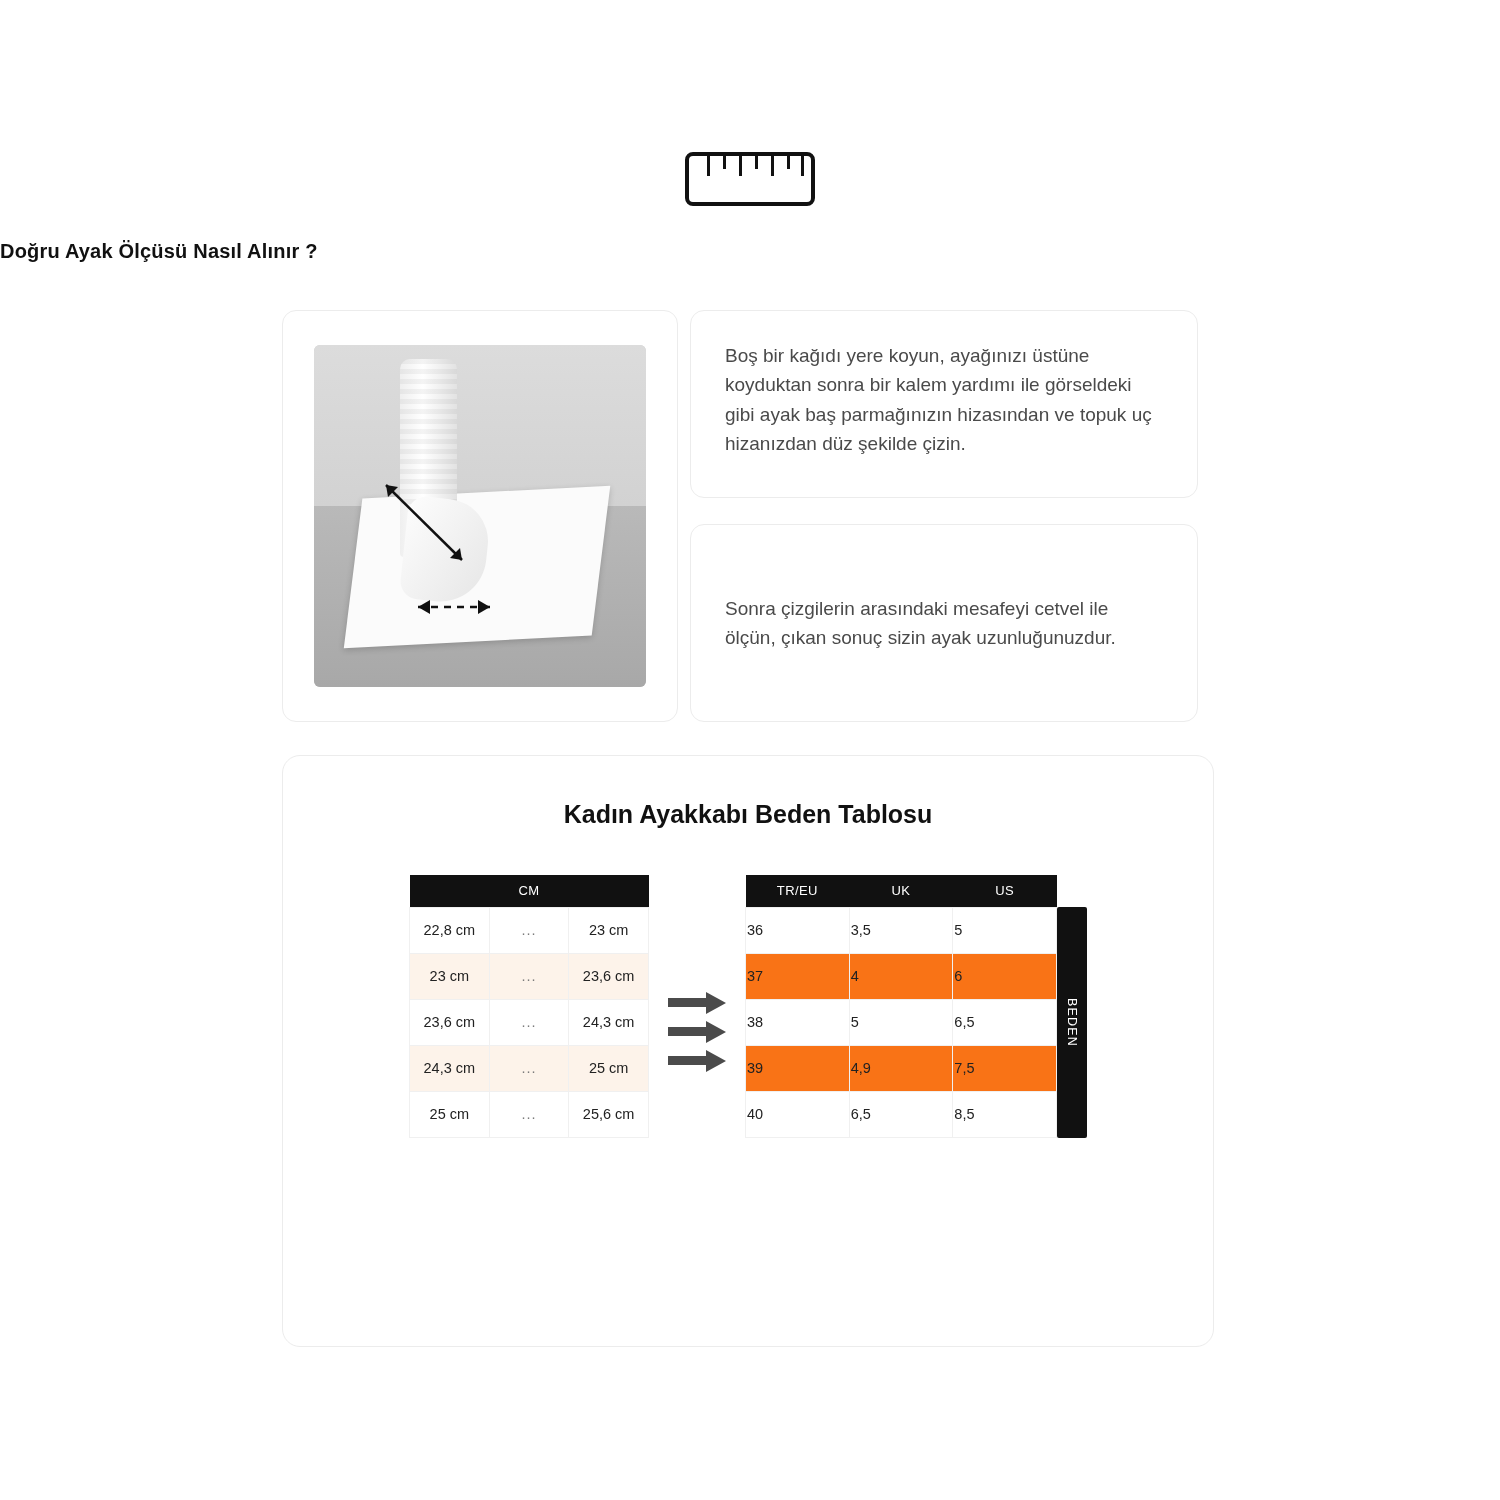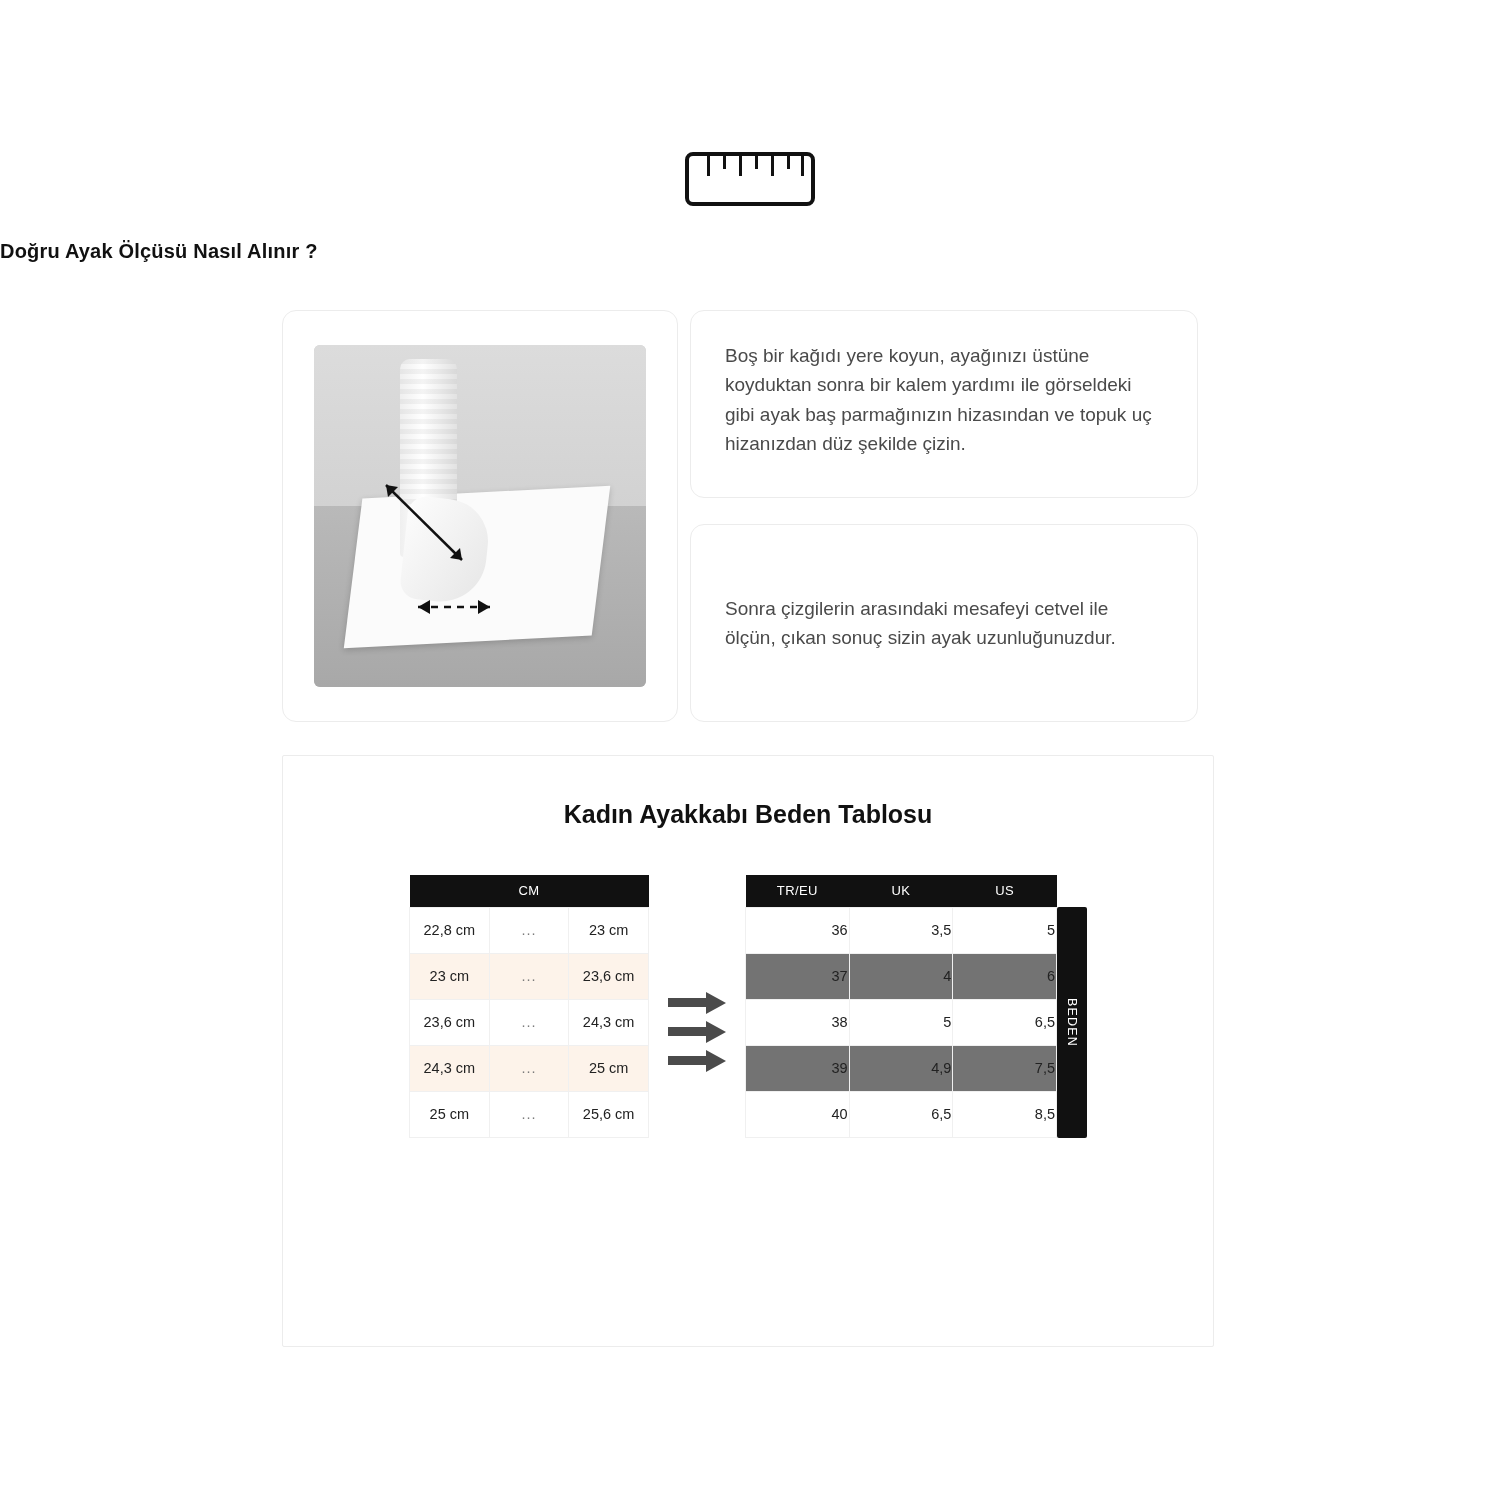--- a/index.html
+++ b/index.html
@@ -143,21 +143,21 @@
   .text-card.two { height: 198px; display:flex; align-items:center; }
 
   
   .table-card {
     position: absolute;
     top: 755px;
     left: 282px;
     width: 932px;
     height: 592px;
     border: 1px solid #ececec;
-    border-radius: 2px;
+    border-radius: 18px;
     background: #fff;
   }
   .table-title {
     text-align: center;
     font-size: 25px;
     font-weight: bold;
     color: #111;
     margin-top: 44px;
   }
   .tables {
@@ -222,25 +222,25 @@
     font-size: 13px;
     font-weight: normal;
     height: 32px;
     letter-spacing: .4px;
     width: 33.33%;
   }
   .size-table td {
     height: 46px;
     font-size: 14.5px;
     color: #222;
-    text-align: right;
+    text-align: left;
     border: 1px solid #f0f0f0;
     background: #fff;
   }
-  .size-table tr.alt td { background: #737373; }
+  .size-table tr.alt td { background: #f97316; }
 
   .beden-bar {
     width: 30px;
     background: #111;
     color: #fff;
     margin-top: 32px;
     display: flex;
     align-items: center;
     justify-content: center;
     border-radius: 2px;

